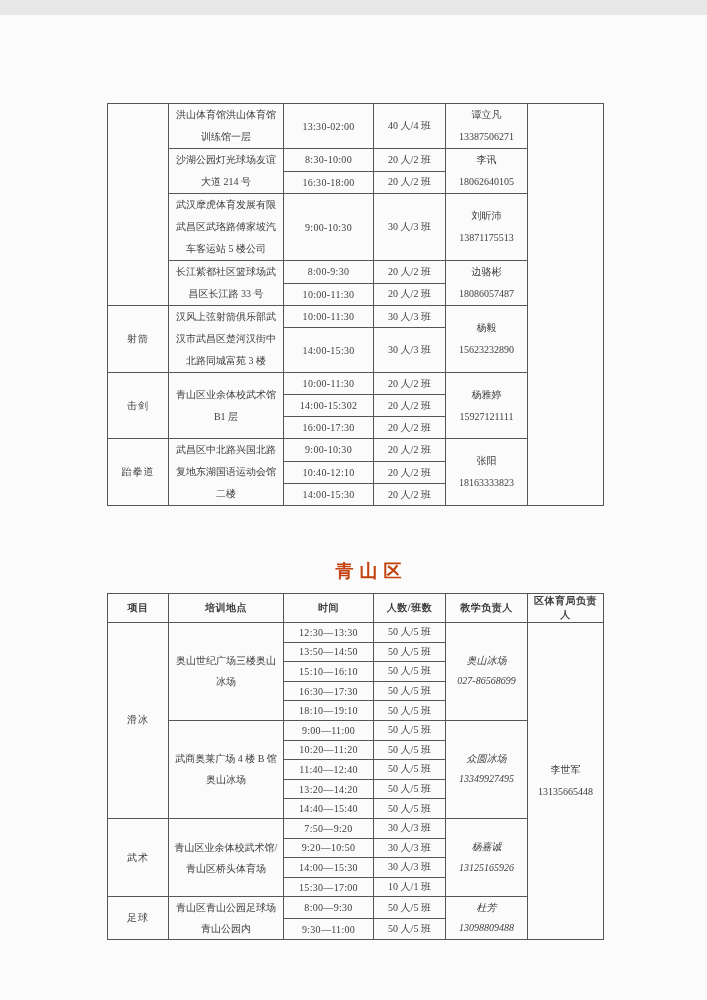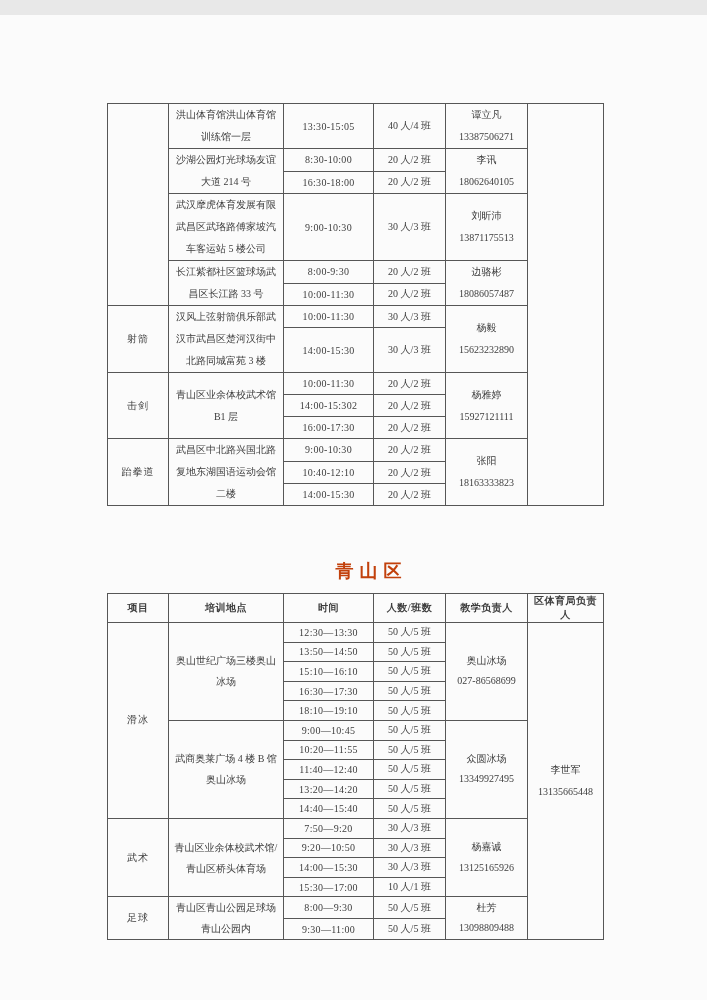--- a/index.html
+++ b/index.html
@@ -17,21 +17,21 @@
     padding:0 3px; font-size:10px; font-weight:normal; overflow:hidden;
   }
   .t1 { top:88px; }
   .t2 { top:578px; }
   .proj { font-size:9.5px; letter-spacing:1px; }
   .loc  { font-size:9.5px; line-height:2.2; padding:2px 7px; }
   .t2 .loc { line-height:2.1; }
   .time { letter-spacing:0.3px; }
   .size { }
   .contact div { line-height:2.2; }
-  .t2 .contact div { line-height:2.05; }
+  .t2 .contact div { line-height:2.05;font-style:italic; }
   .district div { line-height:2.2; }
   .t2 th { font-size:10px; font-weight:bold; letter-spacing:0.5px; }
   .section-title {
     position:absolute; top:544px; left:0; width:707px; text-align:center;
     font-size:18px; font-weight:bold; letter-spacing:6px; color:#c2410c;padding-left:18px;
   }
   .page-number {
     position:absolute; top:924px; left:0; width:707px; text-align:center;
     font-size:11px; letter-spacing:1px; color:#333;
   }
@@ -47,21 +47,21 @@
         <col style="width:115px">
         <col style="width:90px">
       <col style="width:72px">
         <col style="width:82px">
         <col style="width:76px">
     </colgroup>
     <tbody>
         <tr style="height:43px">
       <td class="proj" rowspan="6"></td>
       <td class="loc">洪山体育馆洪山体育馆训练馆一层</td>
-      <td class="time">13:30-15:05</td>
+      <td class="time">13:30-02:00</td>
       <td class="size">40 人/4 班</td>
       <td class="contact">
         <div>谭立凡</div>
         <div>13387506271</div>
       </td>
       <td class="district" rowspan="14"></td>
     </tr>
     <tr style="height:22px">
       <td class="loc" rowspan="2">沙湖公园灯光球场友谊大道 214 号</td>
       <td class="time">8:30-10:00</td>
@@ -195,29 +195,29 @@
     <tr style="height:19.6px">
       <td class="time">16:30—17:30</td>
       <td class="size">50 人/5 班</td>
     </tr>
     <tr style="height:19.6px">
       <td class="time">18:10—19:10</td>
       <td class="size">50 人/5 班</td>
     </tr>
     <tr style="height:19.6px">
       <td class="loc" rowspan="5">武商奥莱广场 4 楼 B 馆奥山冰场</td>
-      <td class="time">9:00—10:45</td>
+      <td class="time">9:00—11:00</td>
       <td class="size">50 人/5 班</td>
       <td class="contact" rowspan="5">
         <div>众圆冰场</div>
         <div>13349927495</div>
       </td>
     </tr>
     <tr style="height:19.6px">
-      <td class="time">10:20—11:55</td>
+      <td class="time">10:20—11:20</td>
       <td class="size">50 人/5 班</td>
     </tr>
     <tr style="height:19.6px">
       <td class="time">11:40—12:40</td>
       <td class="size">50 人/5 班</td>
     </tr>
     <tr style="height:19.6px">
       <td class="time">13:20—14:20</td>
       <td class="size">50 人/5 班</td>
     </tr>

